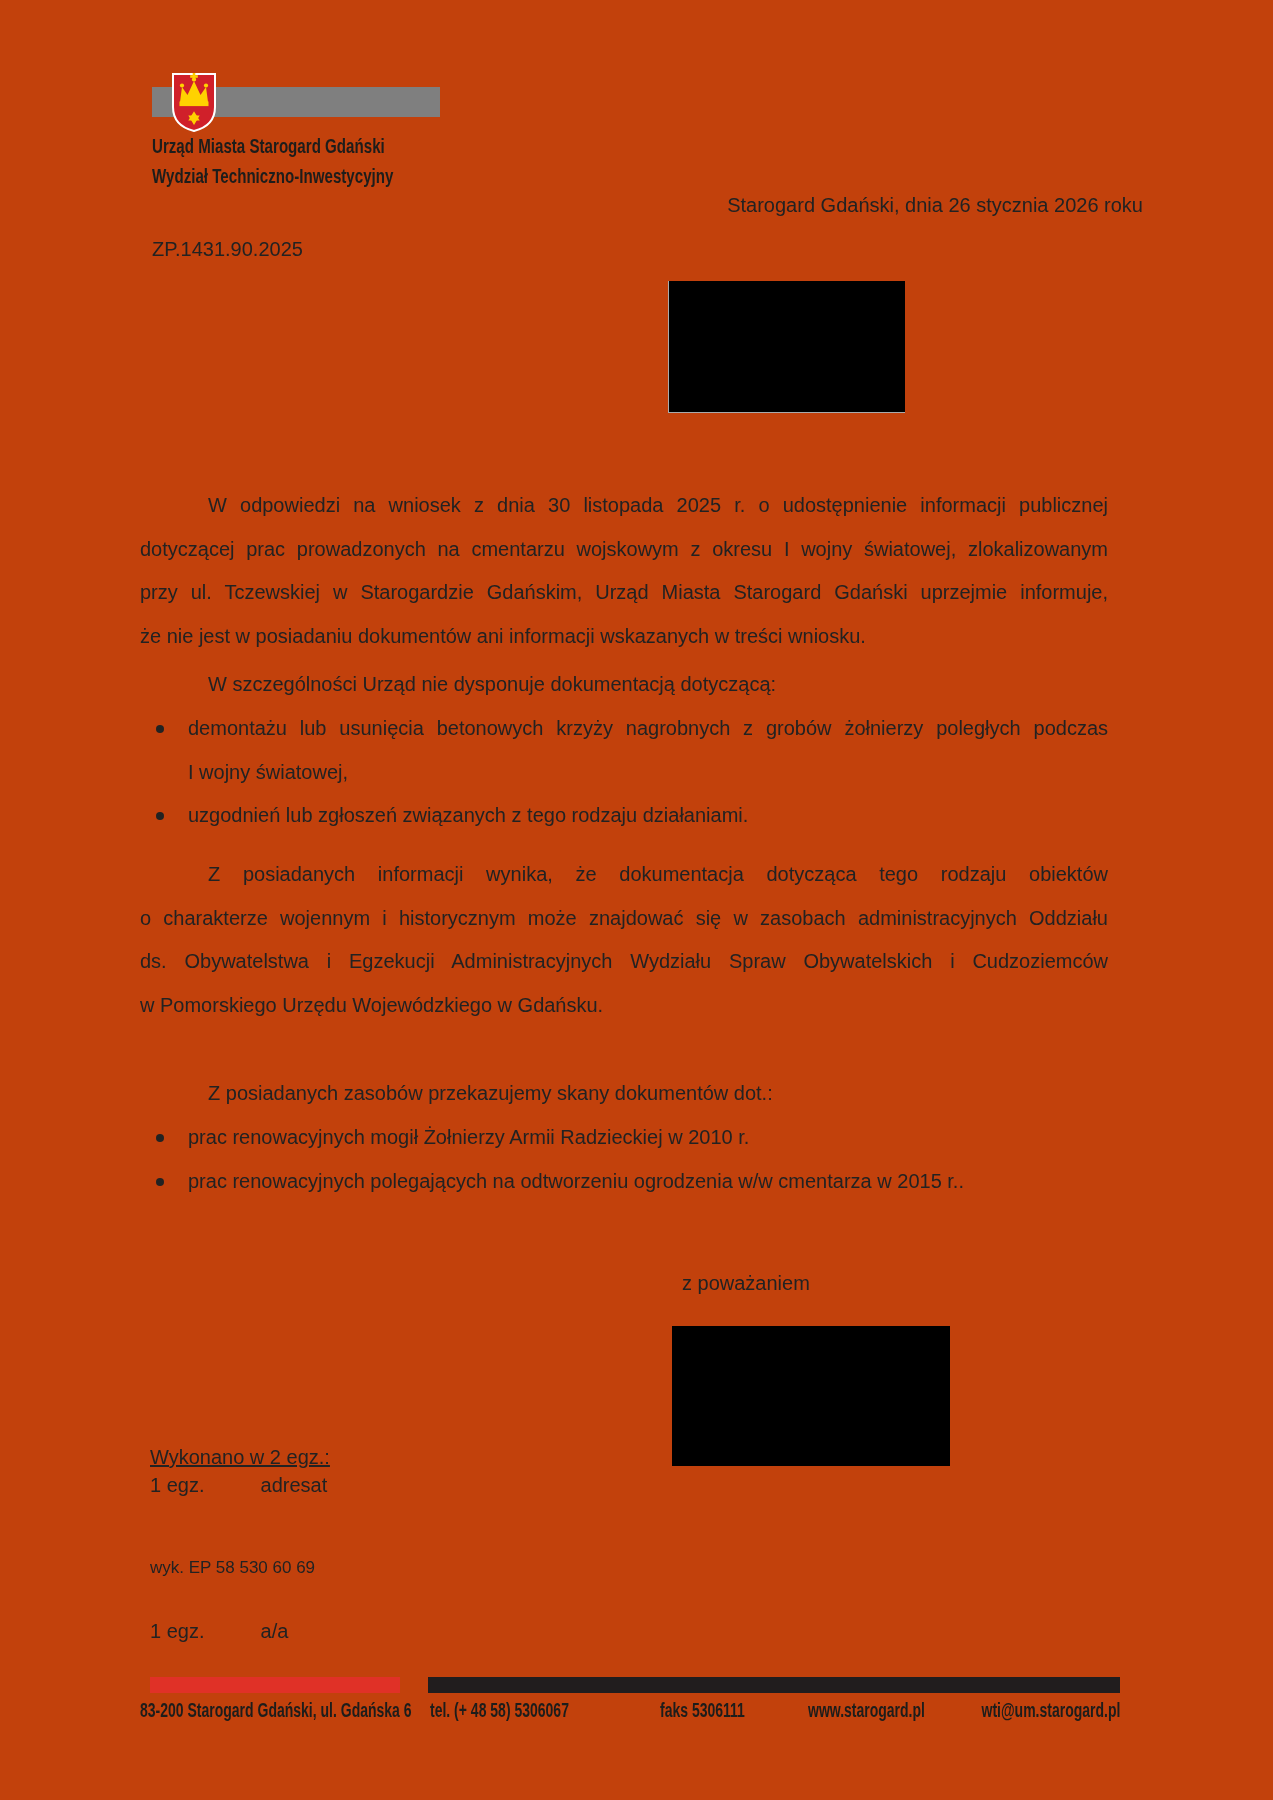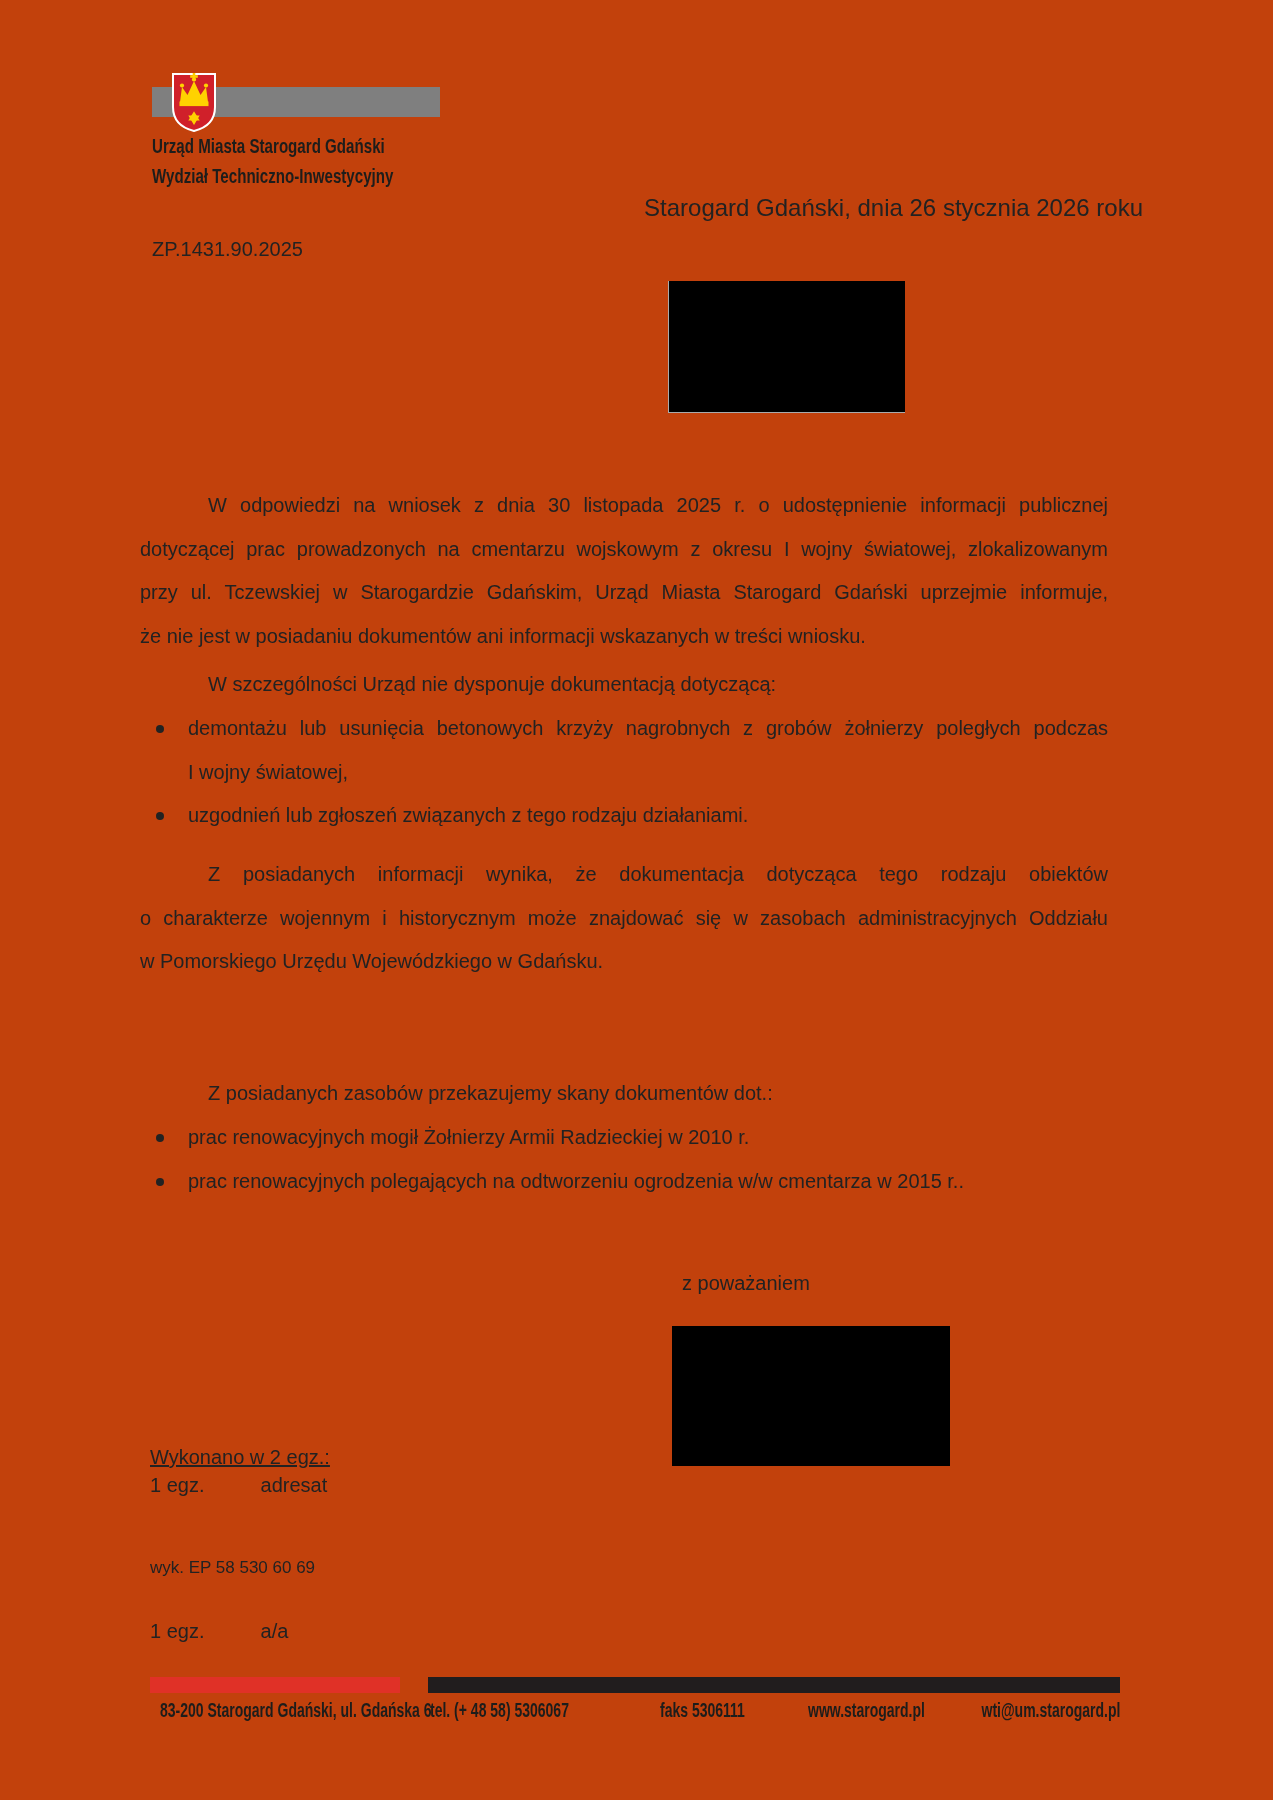--- a/index.html
+++ b/index.html
@@ -15,21 +15,21 @@
   html,body{background:#ffffff;}
   body{font-family:"Liberation Sans", sans-serif;color:var(--ink);}
   .page{position:relative;width:1273px;height:1800px;background:#c2410c;overflow:hidden;}
 
   
   .gray-bar{position:absolute;left:152px;top:87px;width:288px;height:30px;background:var(--bar-gray);}
   .crest{position:absolute;left:170px;top:70px;width:48px;height:64px;}
   .org{position:absolute;left:152px;top:131px;font-size:21px;font-weight:bold;line-height:30px;color:#1d1d1b;white-space:nowrap;}
   .cond-l{display:inline-block;transform:scaleX(0.72);transform-origin:0 50%;}
 
-  .date-line{position:absolute;right:130px;top:194px;font-size:24px;white-space:nowrap;}
+  .date-line{position:absolute;right:130px;top:194px;font-size:20px;white-space:nowrap;}
   .ref-number{position:absolute;left:152px;top:238px;font-size:20px;white-space:nowrap;}
 
   
   .redaction{position:absolute;background:var(--redaction-black);}
   .redaction.r1{left:668px;top:281px;width:237px;height:132px;border-left:1px solid #ababab;border-bottom:1px solid #ababab;}
   .redaction.r2{left:672px;top:1326px;width:278px;height:140px;}
 
   
   .bodyblock{position:absolute;left:140px;width:968px;font-size:20px;line-height:43.5px;color:var(--ink);}
   .line{display:block;text-align:justify;text-align-last:justify;white-space:normal;}
@@ -52,21 +52,21 @@
   .dist-row1{top:1474px;}
   .dist-row2{top:1620px;}
   .dist-row{position:absolute;left:150px;font-size:20px;}
   .dist-qty{display:inline-block;width:105px;}
   .prepared{position:absolute;left:150px;top:1558px;font-size:17px;}
 
   
   .footer-red-bar{position:absolute;left:150px;top:1677px;width:250px;height:16px;background:var(--footer-red);}
   .footer-black-bar{position:absolute;left:428px;top:1677px;width:692px;height:16px;background:var(--footer-black);}
   .fitem{position:absolute;top:1699px;font-size:20px;font-weight:bold;color:#1d1d1b;white-space:nowrap;}
-  .f-address{left:160px;text-align:right;}
+  .f-address{left:140px;text-align:right;}
   .f-phone{left:430px;}
   .f-fax{left:660px;}
   .f-web{left:808px;text-align:center;}
   .f-mail{right:153px;}
   .cond-r{display:inline-block;transform:scaleX(0.70);transform-origin:100% 50%;}
   .fitem .cond-l{transform:scaleX(0.70);}
 </style>
 </head>
 <body>
 
@@ -116,20 +116,21 @@
       <span class="line-last">I wojny światowej,</span>
     </li>
     <li>
       <span class="line-last">uzgodnień lub zgłoszeń związanych z tego rodzaju działaniami.</span>
     </li>
   </ul>
 
   <div class="bodyblock p3">
     <span class="line indent">Z posiadanych informacji wynika, że dokumentacja dotycząca tego rodzaju obiektów</span>
     <span class="line">o charakterze wojennym i historycznym może znajdować się w zasobach administracyjnych Oddziału</span>
+    <span class="line">ds. Obywatelstwa i Egzekucji Administracyjnych Wydziału Spraw Obywatelskich i Cudzoziemców</span>
     <span class="line-last">w Pomorskiego Urzędu Wojewódzkiego w Gdańsku.</span>
   </div>
 
   <div class="bodyblock p4">
     <span class="line-last indent">Z posiadanych zasobów przekazujemy skany dokumentów dot.:</span>
   </div>
 
   <ul class="bodyblock blist ul2">
     <li>
       <span class="line-last">prac renowacyjnych mogił Żołnierzy Armii Radzieckiej w 2010 r.</span>

